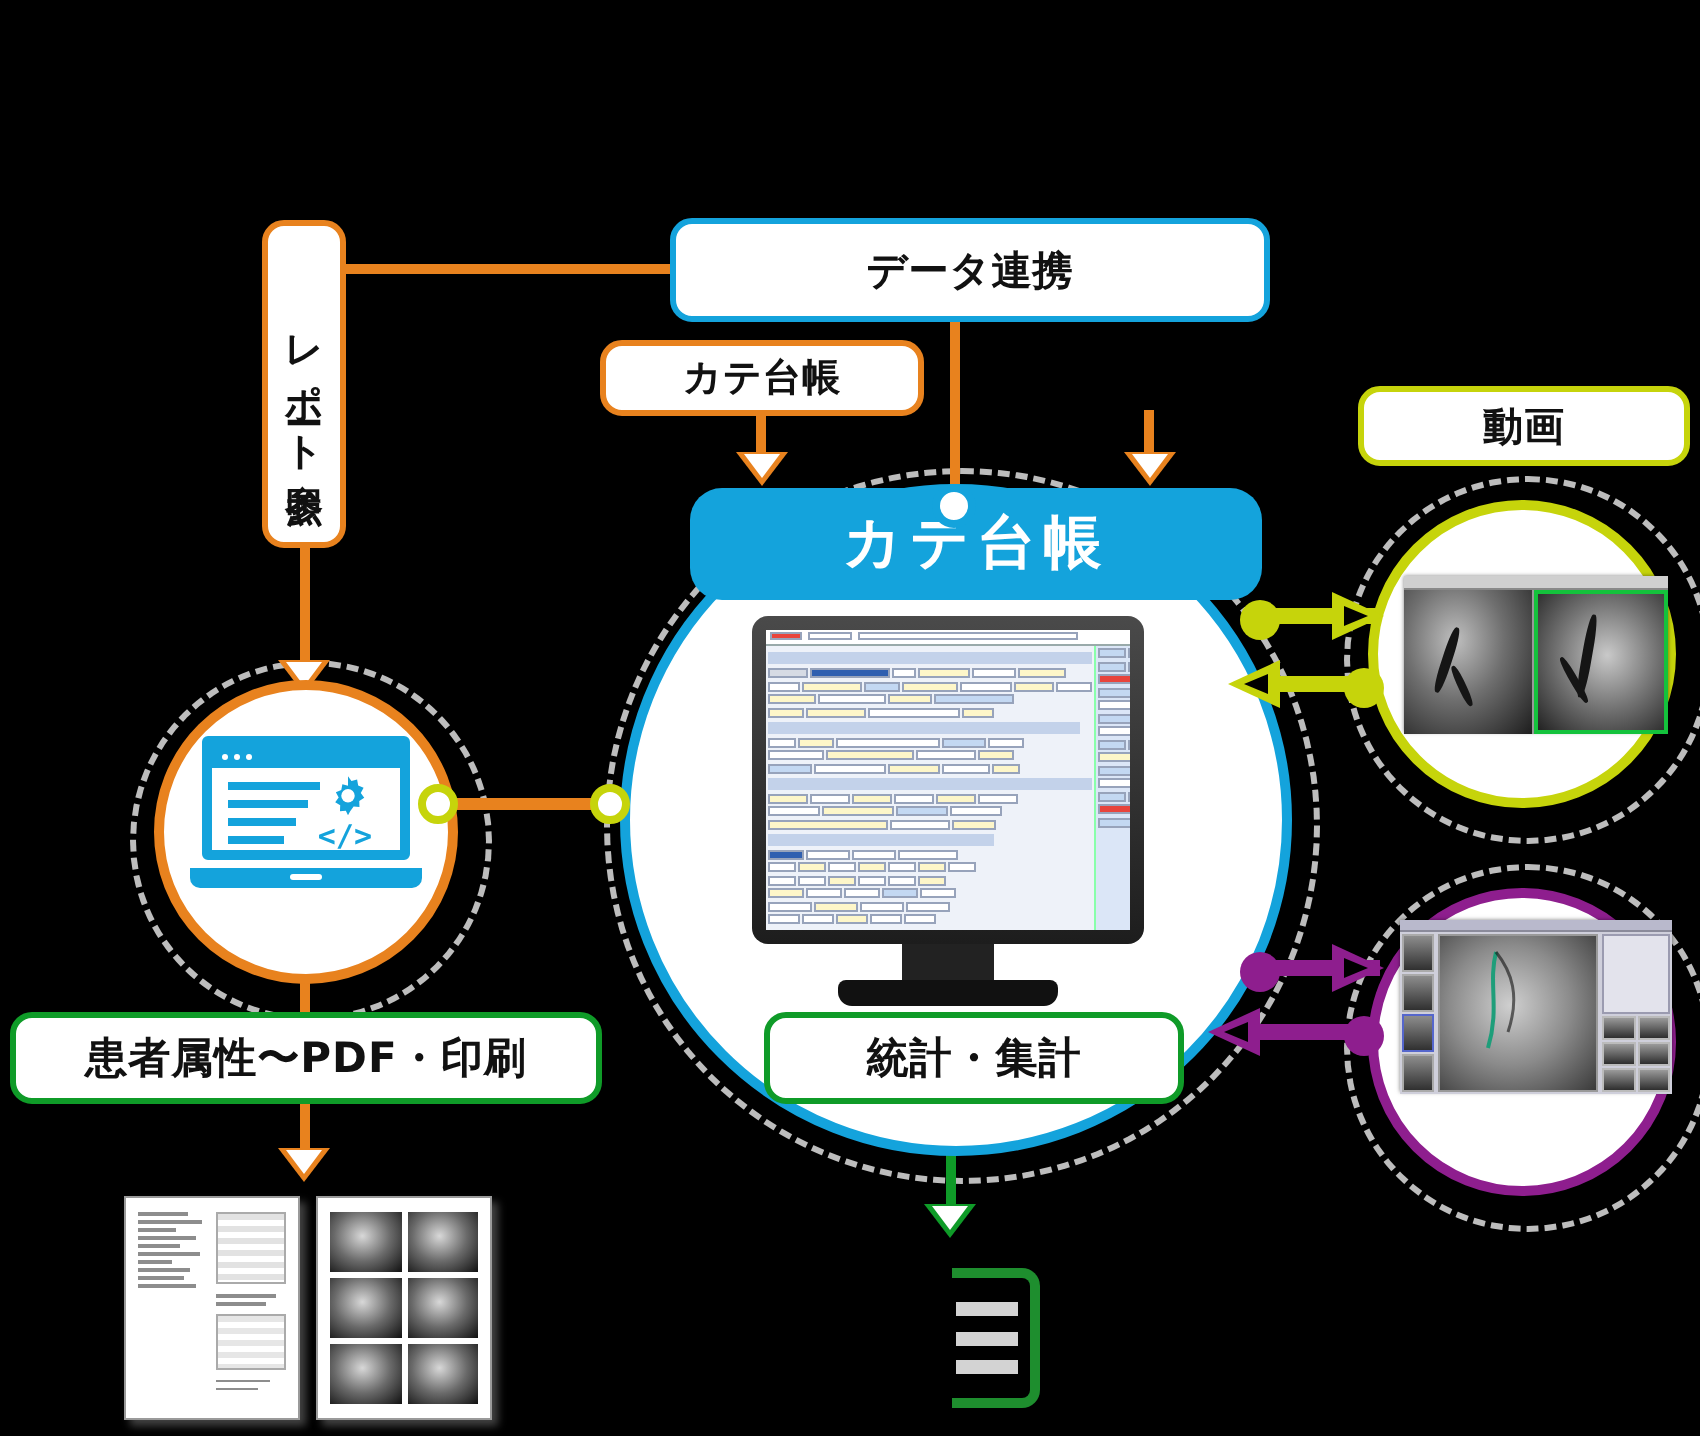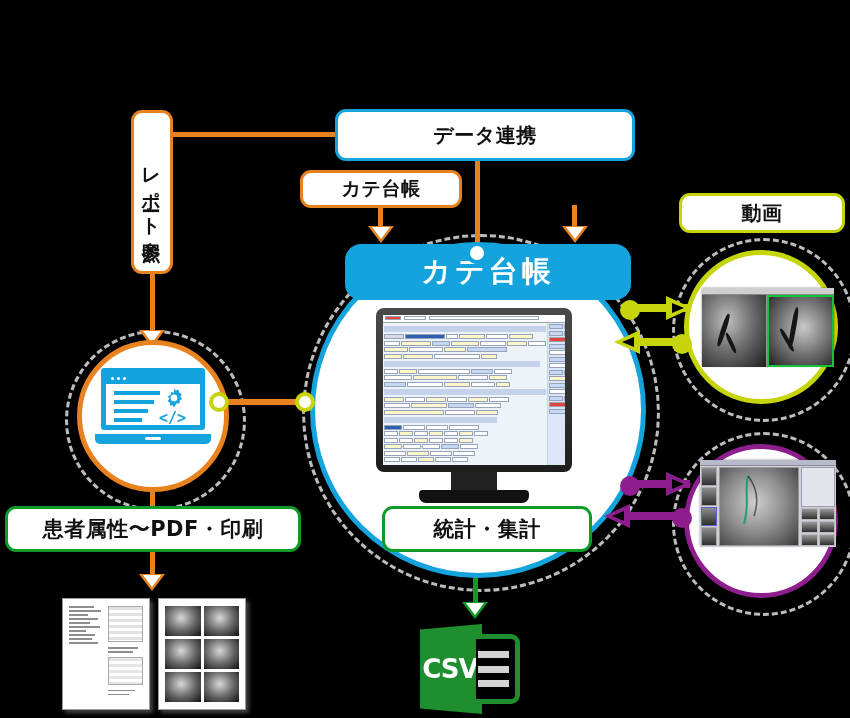--- a/index.html
+++ b/index.html
@@ -451,23 +451,20 @@
       <div class="img-cell"></div>
       <div class="img-cell"></div>
       <div class="img-cell"></div>
       <div class="img-cell"></div>
       <div class="img-cell"></div>
       <div class="img-cell"></div>
     </div>
   </div>
 
   <div id="csv-icon" style="left:420px;top:624px;width:102px;height:90px;">
-    <div class="csv-left">
-      <span>CSV</span>
-    </div>
     <div class="csv-right">
       <i></i>
         <i></i>
         <i></i>
     </div>
   </div>
 
   <div class="pill lime" style="left:679px;top:193px;width:166px;height:40px;font-size:20px;">
     <span>動画</span>
   </div>

